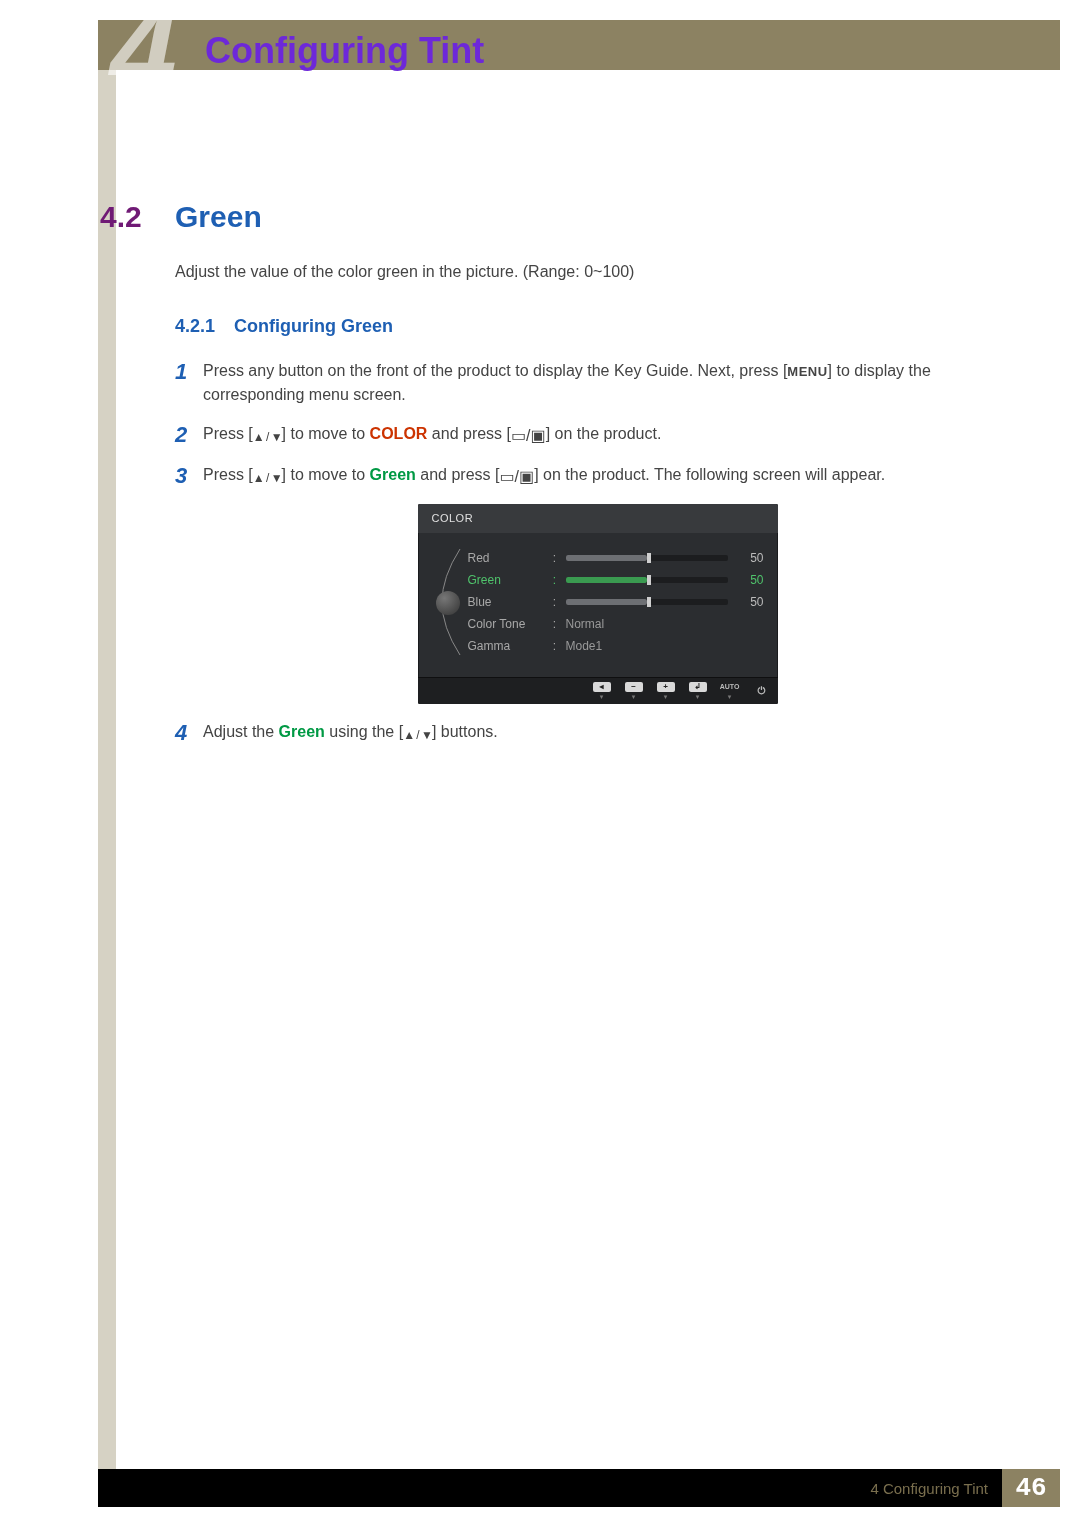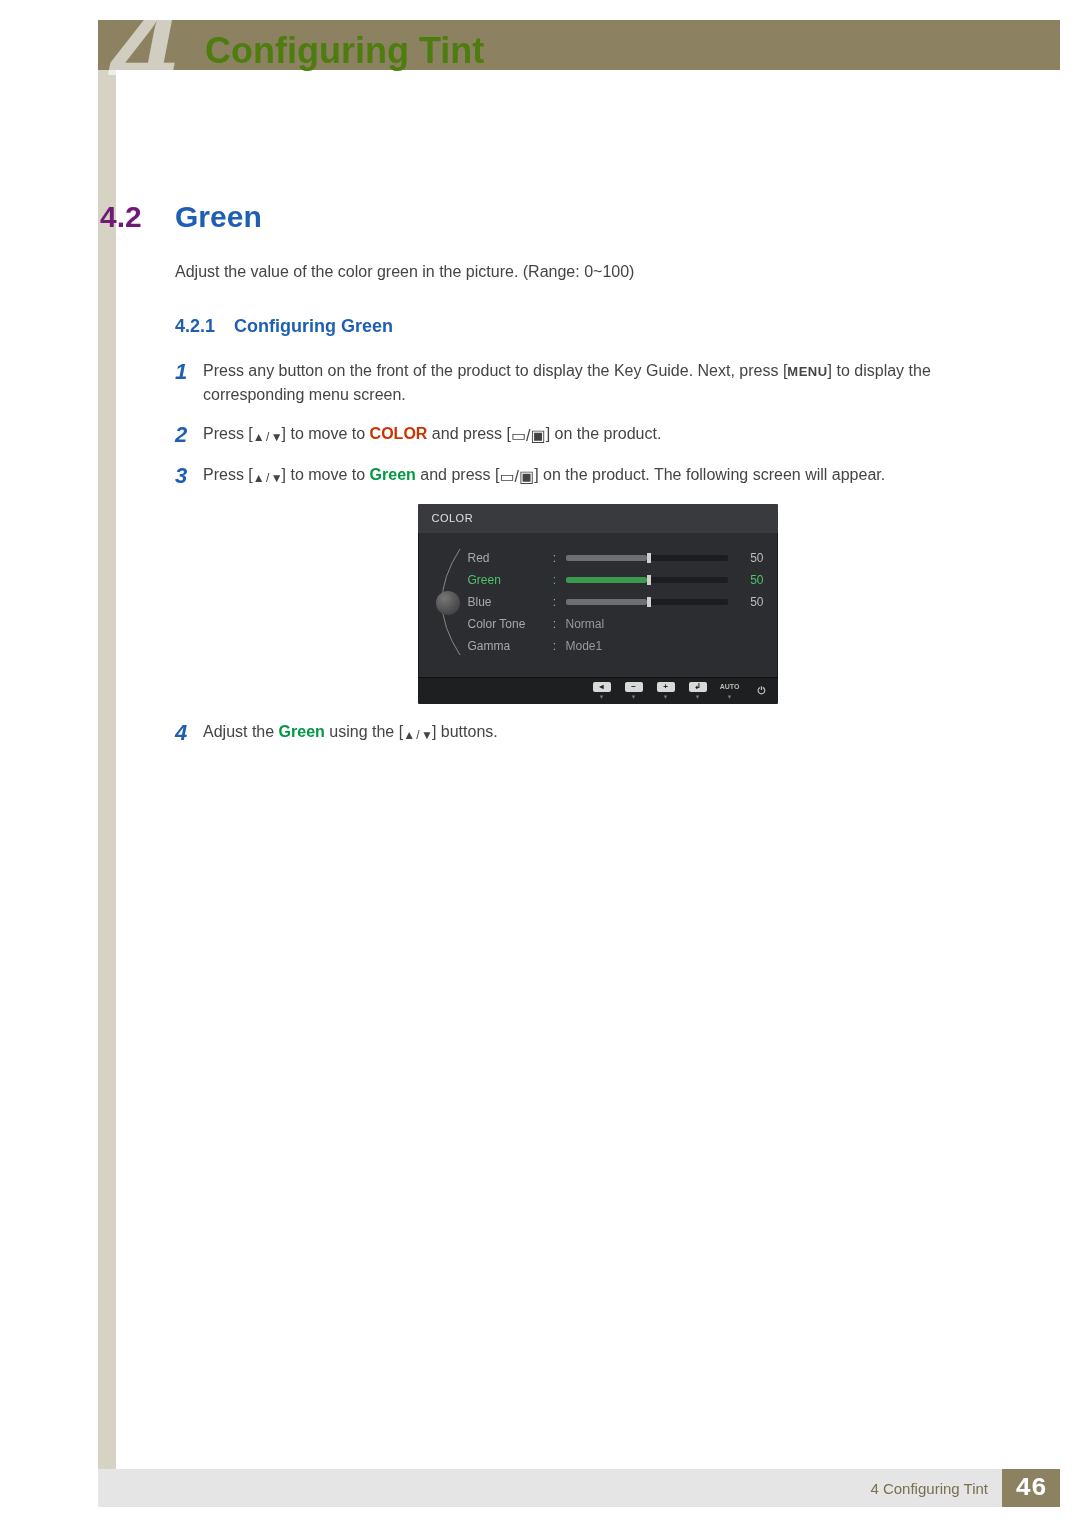--- a/index.html
+++ b/index.html
@@ -29,21 +29,21 @@
     color: rgba(255,255,255,0.6);
     line-height: 1;
     z-index: 2;
   }
   .chapter-title {
     position: absolute;
     left: 205px;
     top: 30px;
     font-size: 36px;
     font-weight: bold;
-    color: #4d7c0f;
+    color: #6d28d9;
     z-index: 3;
   }
   .left-rail {
     position: absolute;
     left: 98px;
     top: 70px;
     width: 18px;
     bottom: 58px;
     background: #d6d2c4;
   }
@@ -225,21 +225,21 @@
   .osd-fbtn.power .sym { background: none; color:#bbb; font-size:10px; }
   .osd-fbtn .tri { color:#777; font-size:7px; line-height:1; }
 
   
   .footer-bar {
     position: absolute;
     left: 98px;
     right: 20px;
     bottom: 20px;
     height: 38px;
-    background: #e5e5e5;
+    background: #000000;
     display: flex;
     align-items: center;
     justify-content: flex-end;
   }
   .footer-label {
     color: #7a6f4e;
     font-size: 15px;
     margin-right: 0;
   }
   .footer-page {

